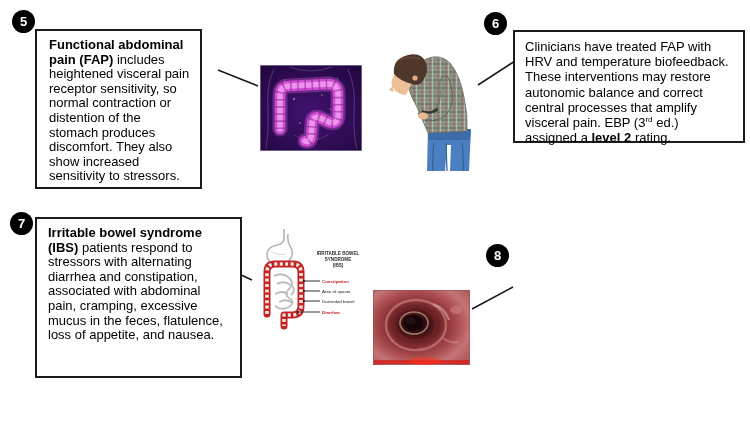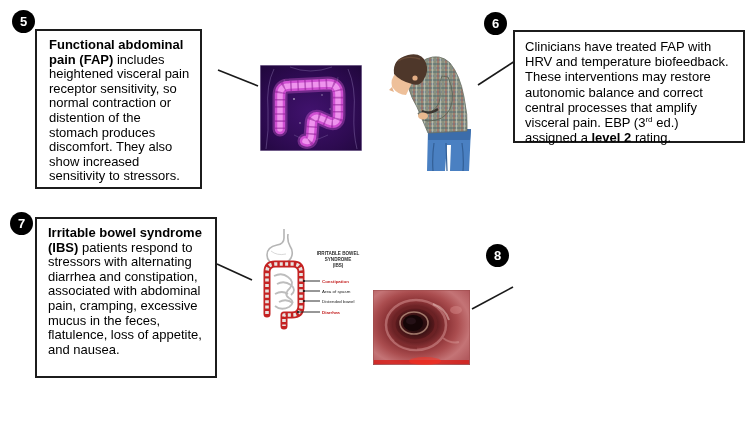--- a/index.html
+++ b/index.html
@@ -41,21 +41,21 @@
   <div class="badge" style="left:486px;top:244px;">8</div>
 
   <div class="textbox" style="left:35px;top:29px;width:167px;height:160px;padding-left:12px;">
     <p><b>Functional abdominal pain (FAP)</b><span> includes heightened visceral pain receptor sensitivity, so normal contraction or distention of the stomach produces discomfort. They also show increased sensitivity to stressors.</span></p>
   </div>
 
   <div class="textbox wide" style="left:513px;top:30px;width:232px;height:113px;">
     <p><span>Clinicians have treated FAP with HRV and temperature biofeedback. These interventions may restore autonomic balance and correct central processes that amplify visceral pain. EBP (3</span><sup>rd</sup><span> ed.) assigned a </span><b>level 2</b><span> rating.</span></p>
   </div>
 
-  <div class="textbox" style="left:35px;top:217px;width:182px;height:161px;">
+  <div class="textbox" style="left:35px;top:217px;width:207px;height:161px;">
     <p><b>Irritable bowel syndrome (IBS)</b><span> patients respond to stressors with alternating diarrhea and constipation, associated with abdominal pain, cramping, excessive mucus in the feces, flatulence, loss of appetite, and nausea.</span></p>
   </div>
 
 
   <div class="imgwrap" style="left:260px;top:65px;">
     <svg width="102" height="86" viewBox="0 0 102 86">
       <defs>
         <radialGradient id="purpbg" cx="50%" cy="55%" r="80%">
           <stop offset="0%" stop-color="#41126e"></stop>
           <stop offset="55%" stop-color="#2e0b52"></stop>

